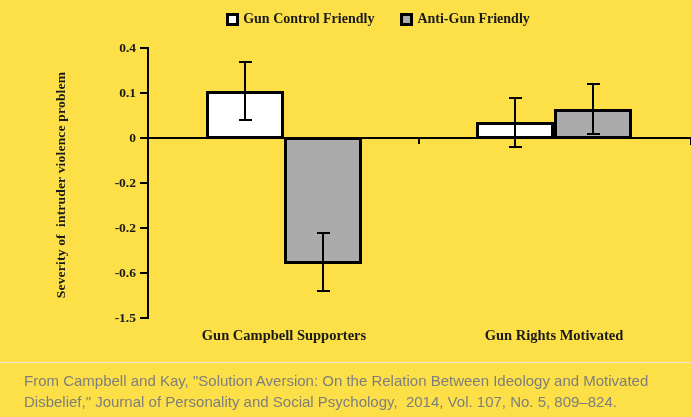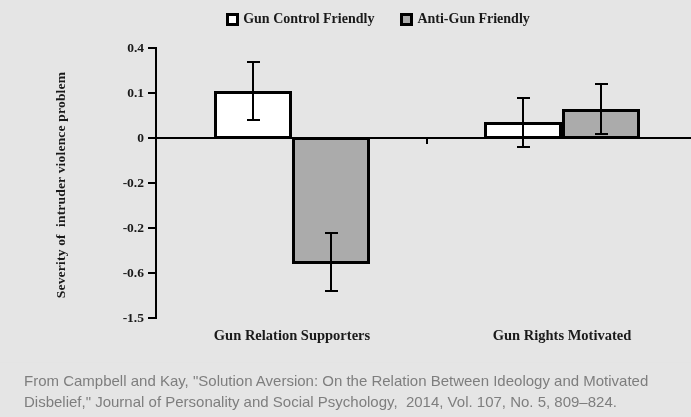--- a/index.html
+++ b/index.html
@@ -1,19 +1,19 @@
 <!DOCTYPE html>
 <html><head>
 <meta charset="utf-8">
 <style>
   html,body{margin:0;padding:0;background:#ffffff;}
   .page{
     position:relative;
     width:691px;height:417px;
-    background:#e5e5e5;
+    background:#fde047;
     overflow:hidden;
     font-family:"Liberation Serif", serif;
   }
   
   .legend{
     position:absolute;left:108px;top:9px;width:540px;height:20px;
     display:flex;justify-content:center;align-items:center;gap:26px;
   }
   .legend-item{display:flex;align-items:center;}
   .legend-marker{
@@ -22,21 +22,21 @@
   .legend-label{
     font-size:14px;font-weight:700;color:#1a1a1a;white-space:nowrap;
   }
   
   .ytitle{
     position:absolute;left:-78px;top:176px;width:280px;height:18px;
     transform:rotate(-90deg);
     font-size:13.5px;font-weight:700;color:#1a1a1a;text-align:center;
     white-space:pre;letter-spacing:0.2px;
   }
-  .plot{position:absolute;left:16px;top:0;width:597px;height:417px;}
+  .plot{position:absolute;left:8px;top:0;width:597px;height:417px;}
   .axis-line{position:absolute;background:#000;}
   .y-tick{position:absolute;background:#000;}
   .y-tick-label{
     position:absolute;width:44px;text-align:right;
     font-size:13.5px;font-weight:700;color:#1a1a1a;line-height:16px;
   }
   .bar{position:absolute;border:3px solid #000;box-sizing:border-box;}
   .eb-line{position:absolute;background:#000;width:2px;}
   .eb-cap{position:absolute;background:#000;height:2px;width:13px;}
   .x-cat-label{
@@ -100,21 +100,21 @@
       <div class="eb-cap" style="left: 500.5px; top: 96.5px;"></div>
       <div class="eb-cap" style="left: 500.5px; top: 146px;"></div>
       <div class="bar" style="left: 276px; top: 137px; width: 78px; height: 126.75px; background: rgb(171, 171, 171);"></div>
       <div class="eb-line" style="left: 314px; top: 232.5px; height: 58.5px;"></div>
       <div class="eb-cap" style="left: 308.5px; top: 231.5px;"></div>
       <div class="eb-cap" style="left: 308.5px; top: 290px;"></div>
       <div class="bar" style="left: 546px; top: 108.75px; width: 78px; height: 30.25px; background: rgb(171, 171, 171);"></div>
       <div class="eb-line" style="left: 584px; top: 84px; height: 49.5px;"></div>
       <div class="eb-cap" style="left: 578.5px; top: 83px;"></div>
       <div class="eb-cap" style="left: 578.5px; top: 132.5px;"></div>
-      <div class="x-cat-label" style="left: 166px;">Gun Relation Supporters</div>
+      <div class="x-cat-label" style="left: 166px;">Gun Campbell Supporters</div>
       <div class="x-cat-label" style="left: 436px;">Gun Rights Motivated</div>
     </div>
 
   <div class="divider"></div>
 
   <div class="caption">
     <div>From Campbell and Kay, "Solution Aversion: On the Relation Between Ideology and Motivated</div>
     <div>Disbelief," Journal of Personality and Social Psychology,  2014, Vol. 107, No. 5, 809–824.</div>
   </div>
 

